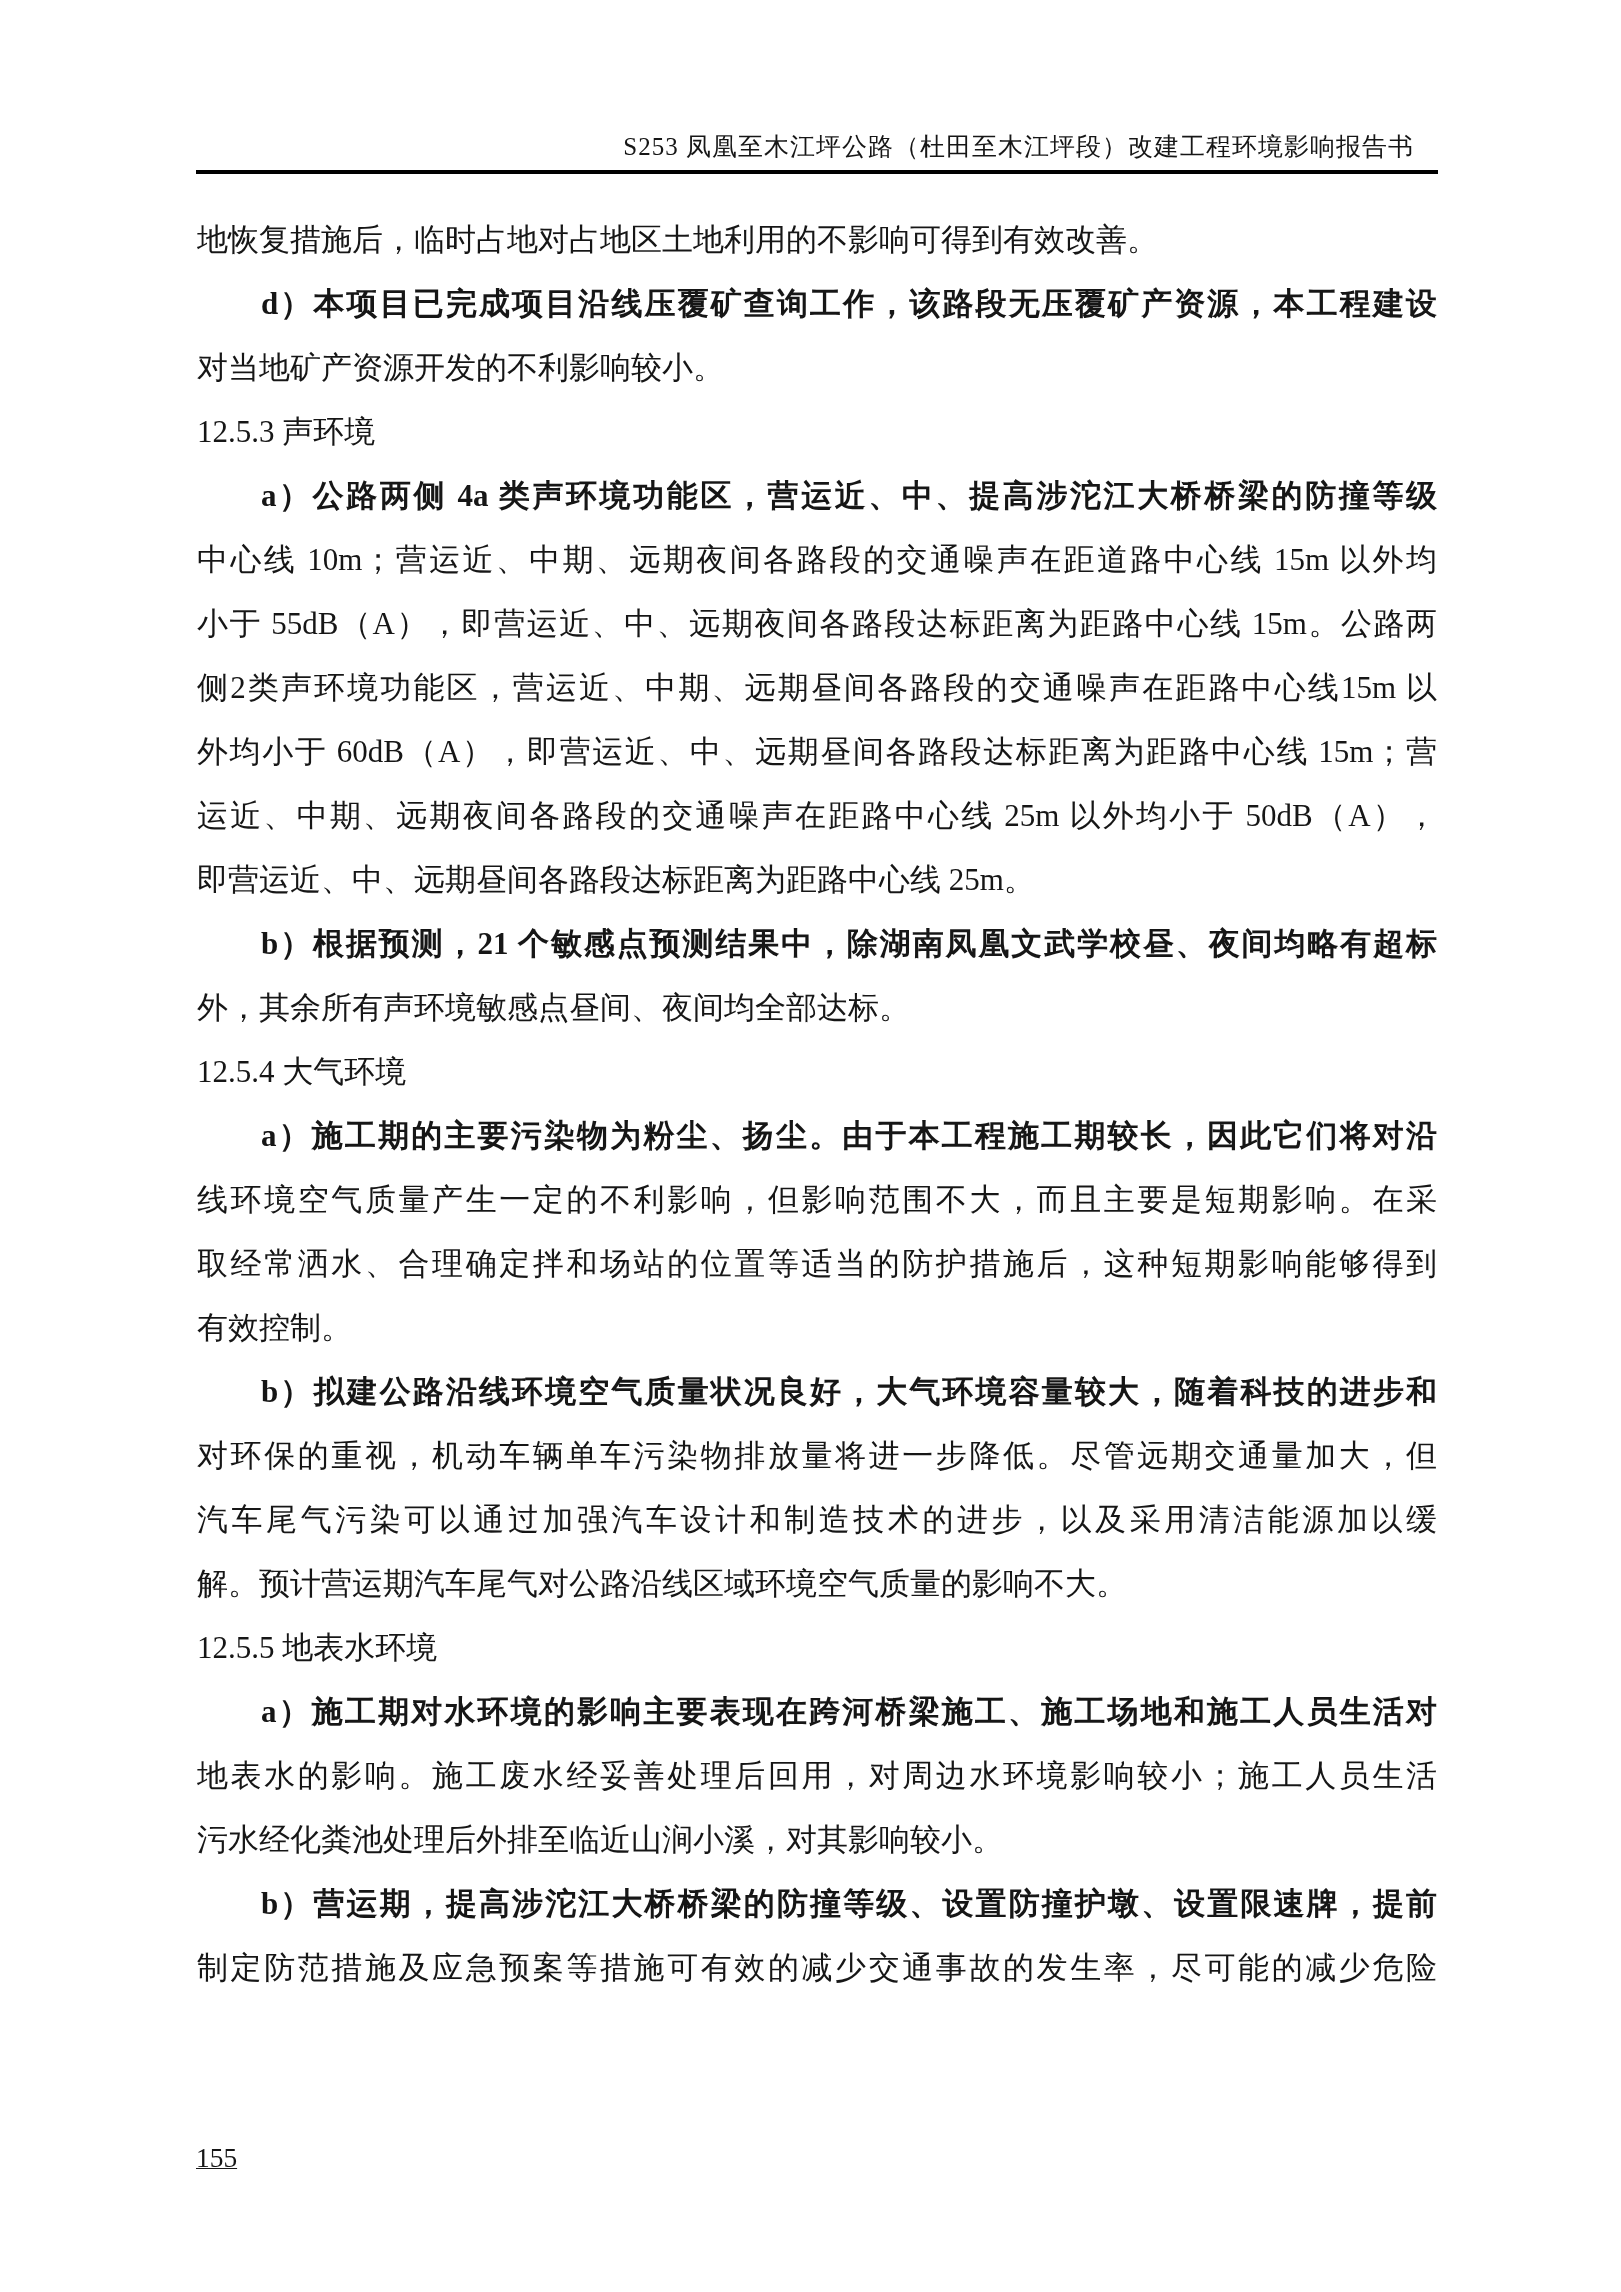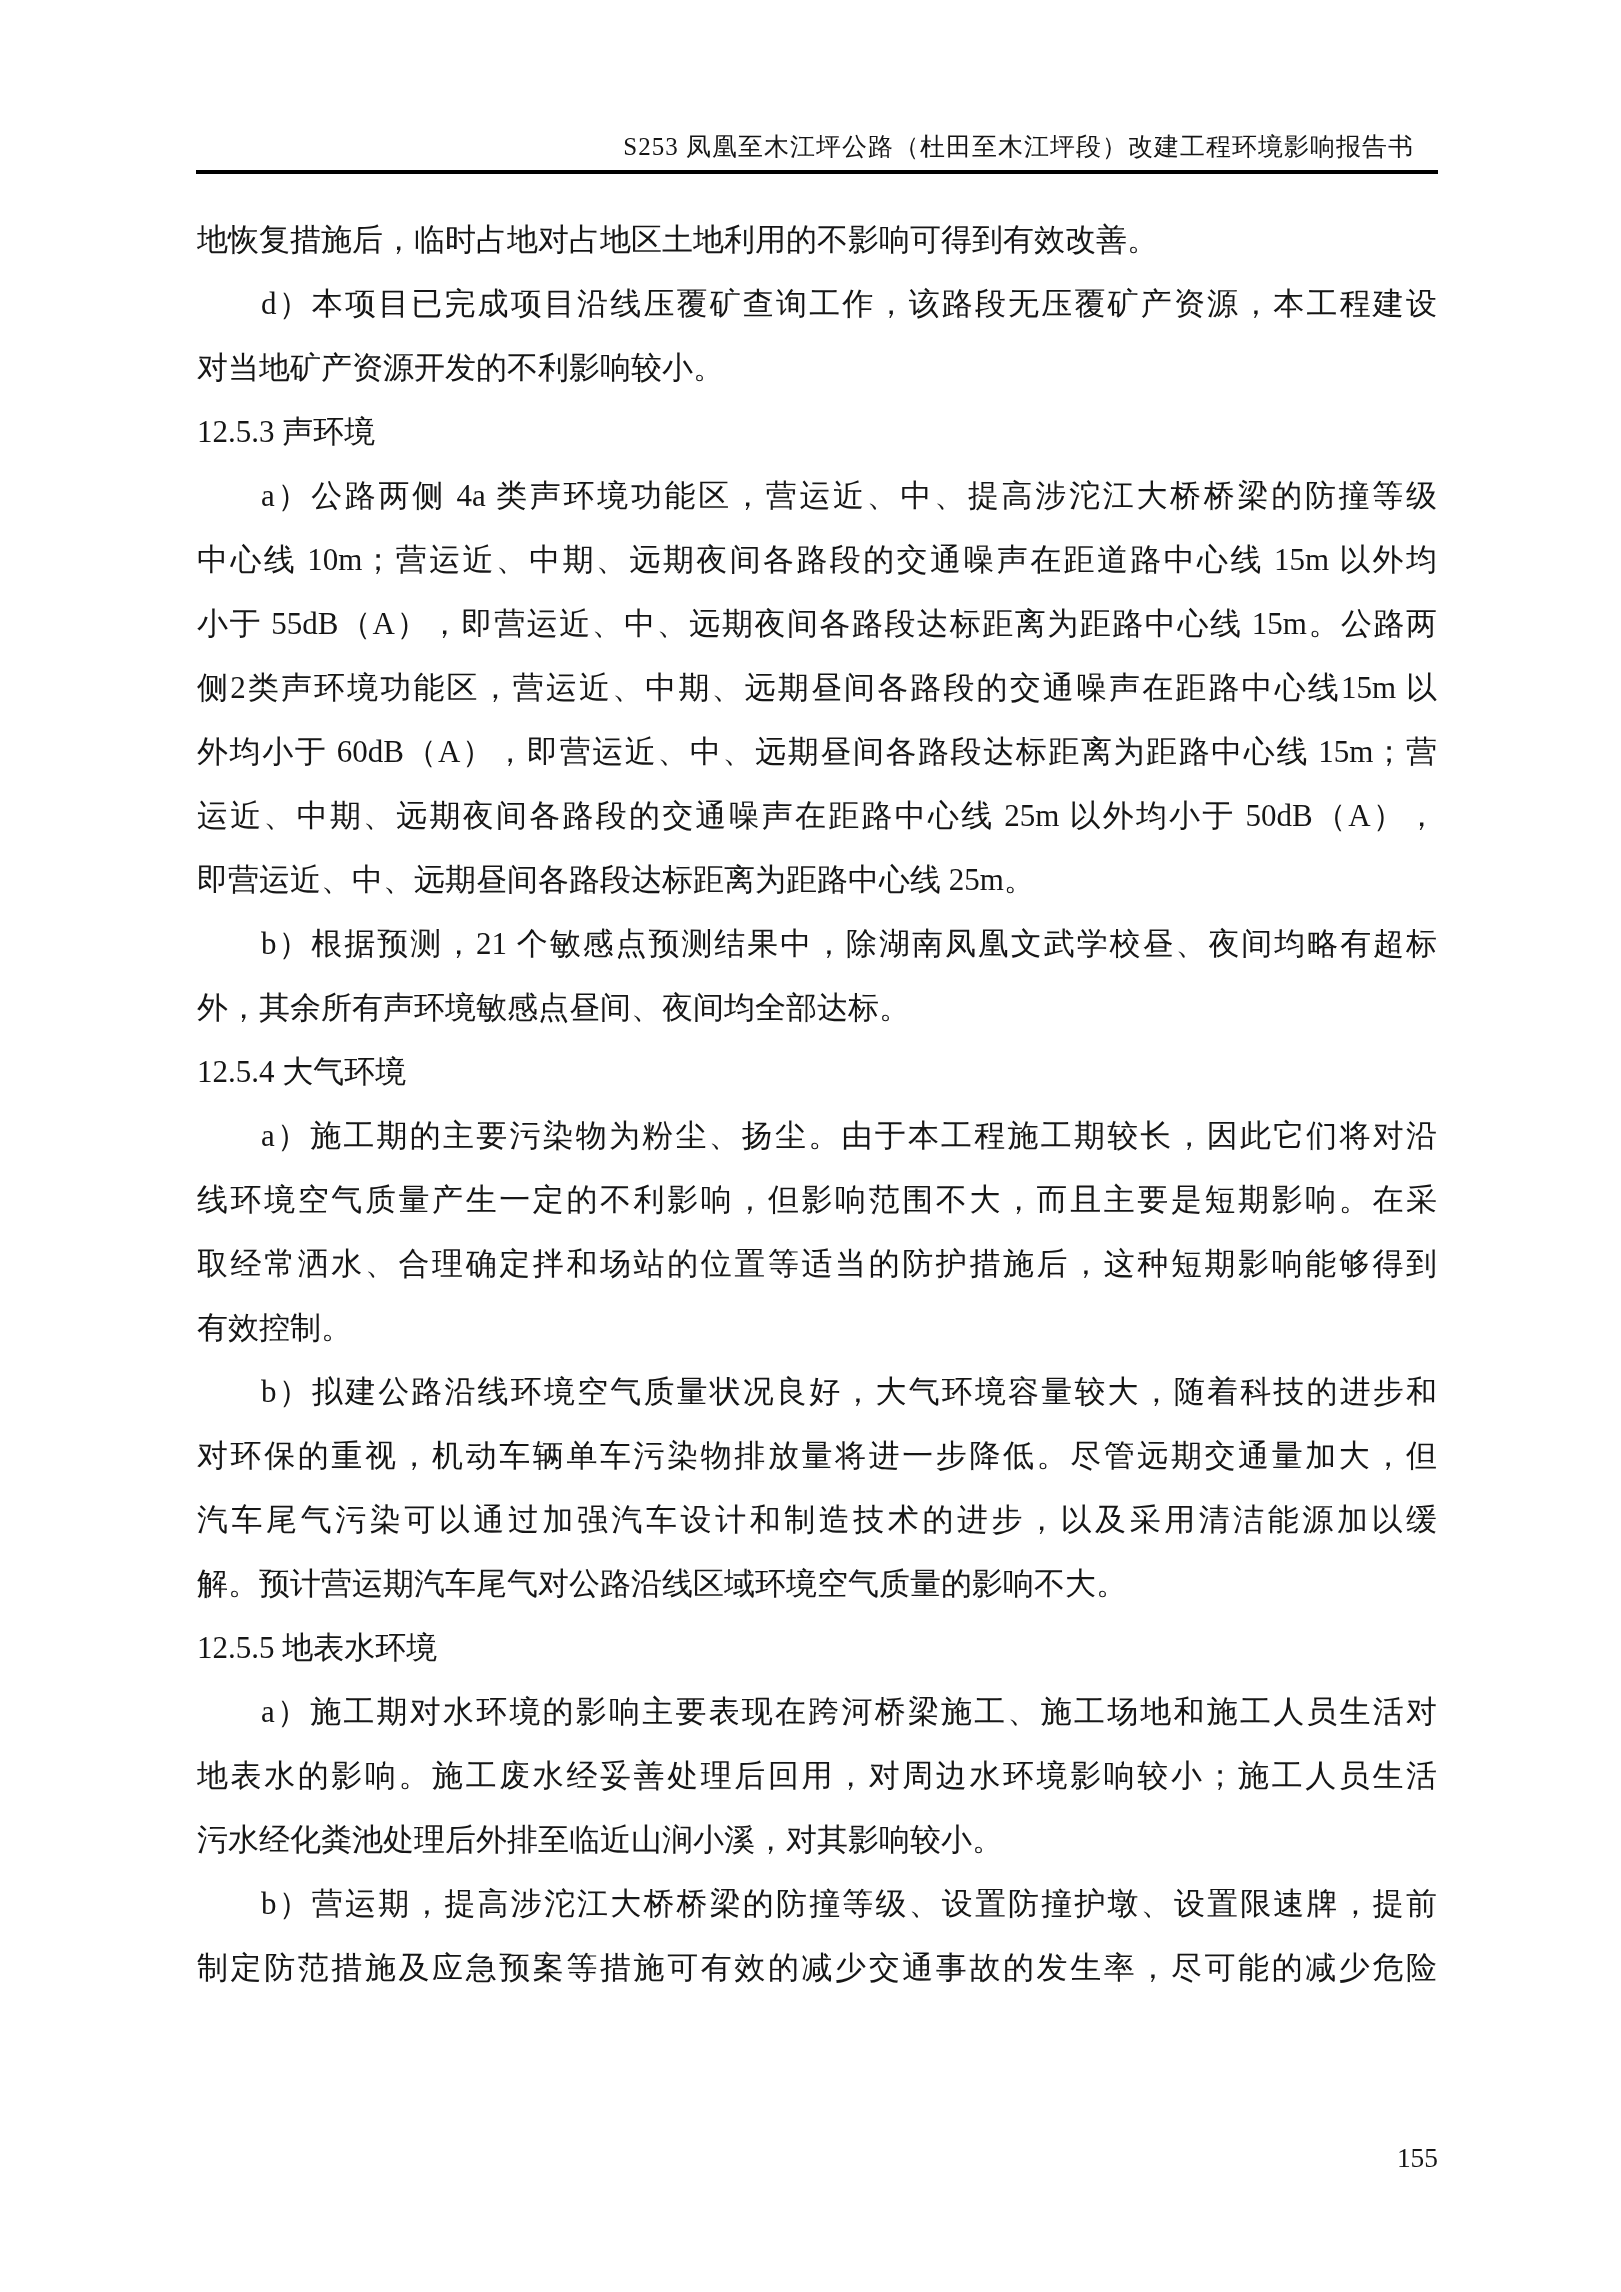--- a/index.html
+++ b/index.html
@@ -43,32 +43,34 @@
     height: 64px;
     line-height: 64px;
     font-size: 31px;
     text-align: justify;
     text-align-last: justify;
     overflow: hidden;
     white-space: nowrap;
   }
   .line.indent-first {
     text-indent: 64px;
+    font-weight: bold;
   }
   .line.final,
   .line.heading {
     text-align: center;
     text-align-last: left;
   }
   .footer {
     position: absolute;
     left: 196px;
     top: 2142px;
     width: 1242px;
-    text-align: right;
+    text-align: left;
+    text-decoration: underline;
   }
   .page-number {
     font-size: 27.4px;
     line-height: 33px;
   }
 </style>
 </head>
 <body>
 
 <div class="page">

